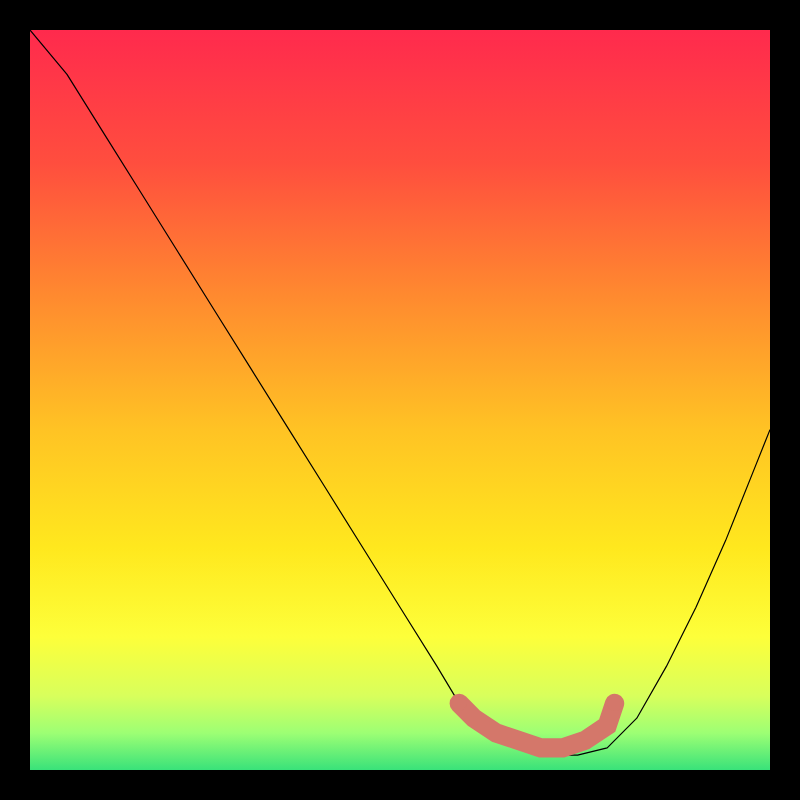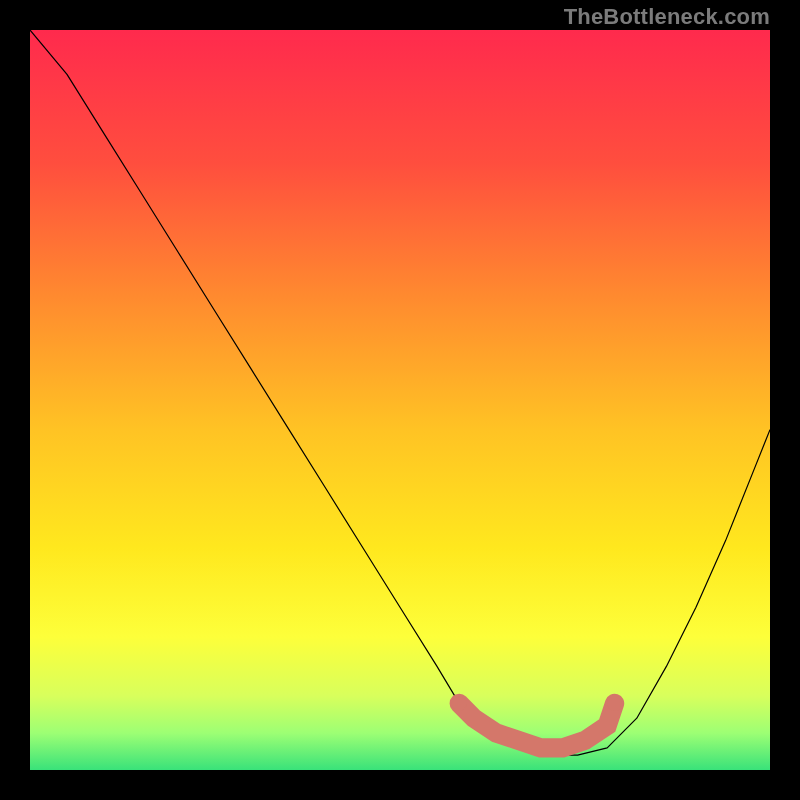--- a/index.html
+++ b/index.html
@@ -36,21 +36,20 @@
     font-weight: bold;
     color: #7b7b7b;
     letter-spacing: 0.2px;
   }
 </style>
 </head>
 <body>
 
 <div class="frame">
 
-  <div class="watermark">TheBottleneck.com</div>
 
   <svg class="plot-area" viewBox="0 0 100 100" preserveAspectRatio="none">
 
     <defs>
       <linearGradient id="bg-grad" x1="0" y1="0" x2="0" y2="1">
 
       <stop offset="0%" stop-color="#ff2a4d"></stop>
           <stop offset="18%" stop-color="#ff4e3e"></stop>
           <stop offset="36%" stop-color="#ff8a2f"></stop>
           <stop offset="54%" stop-color="#ffc324"></stop>

